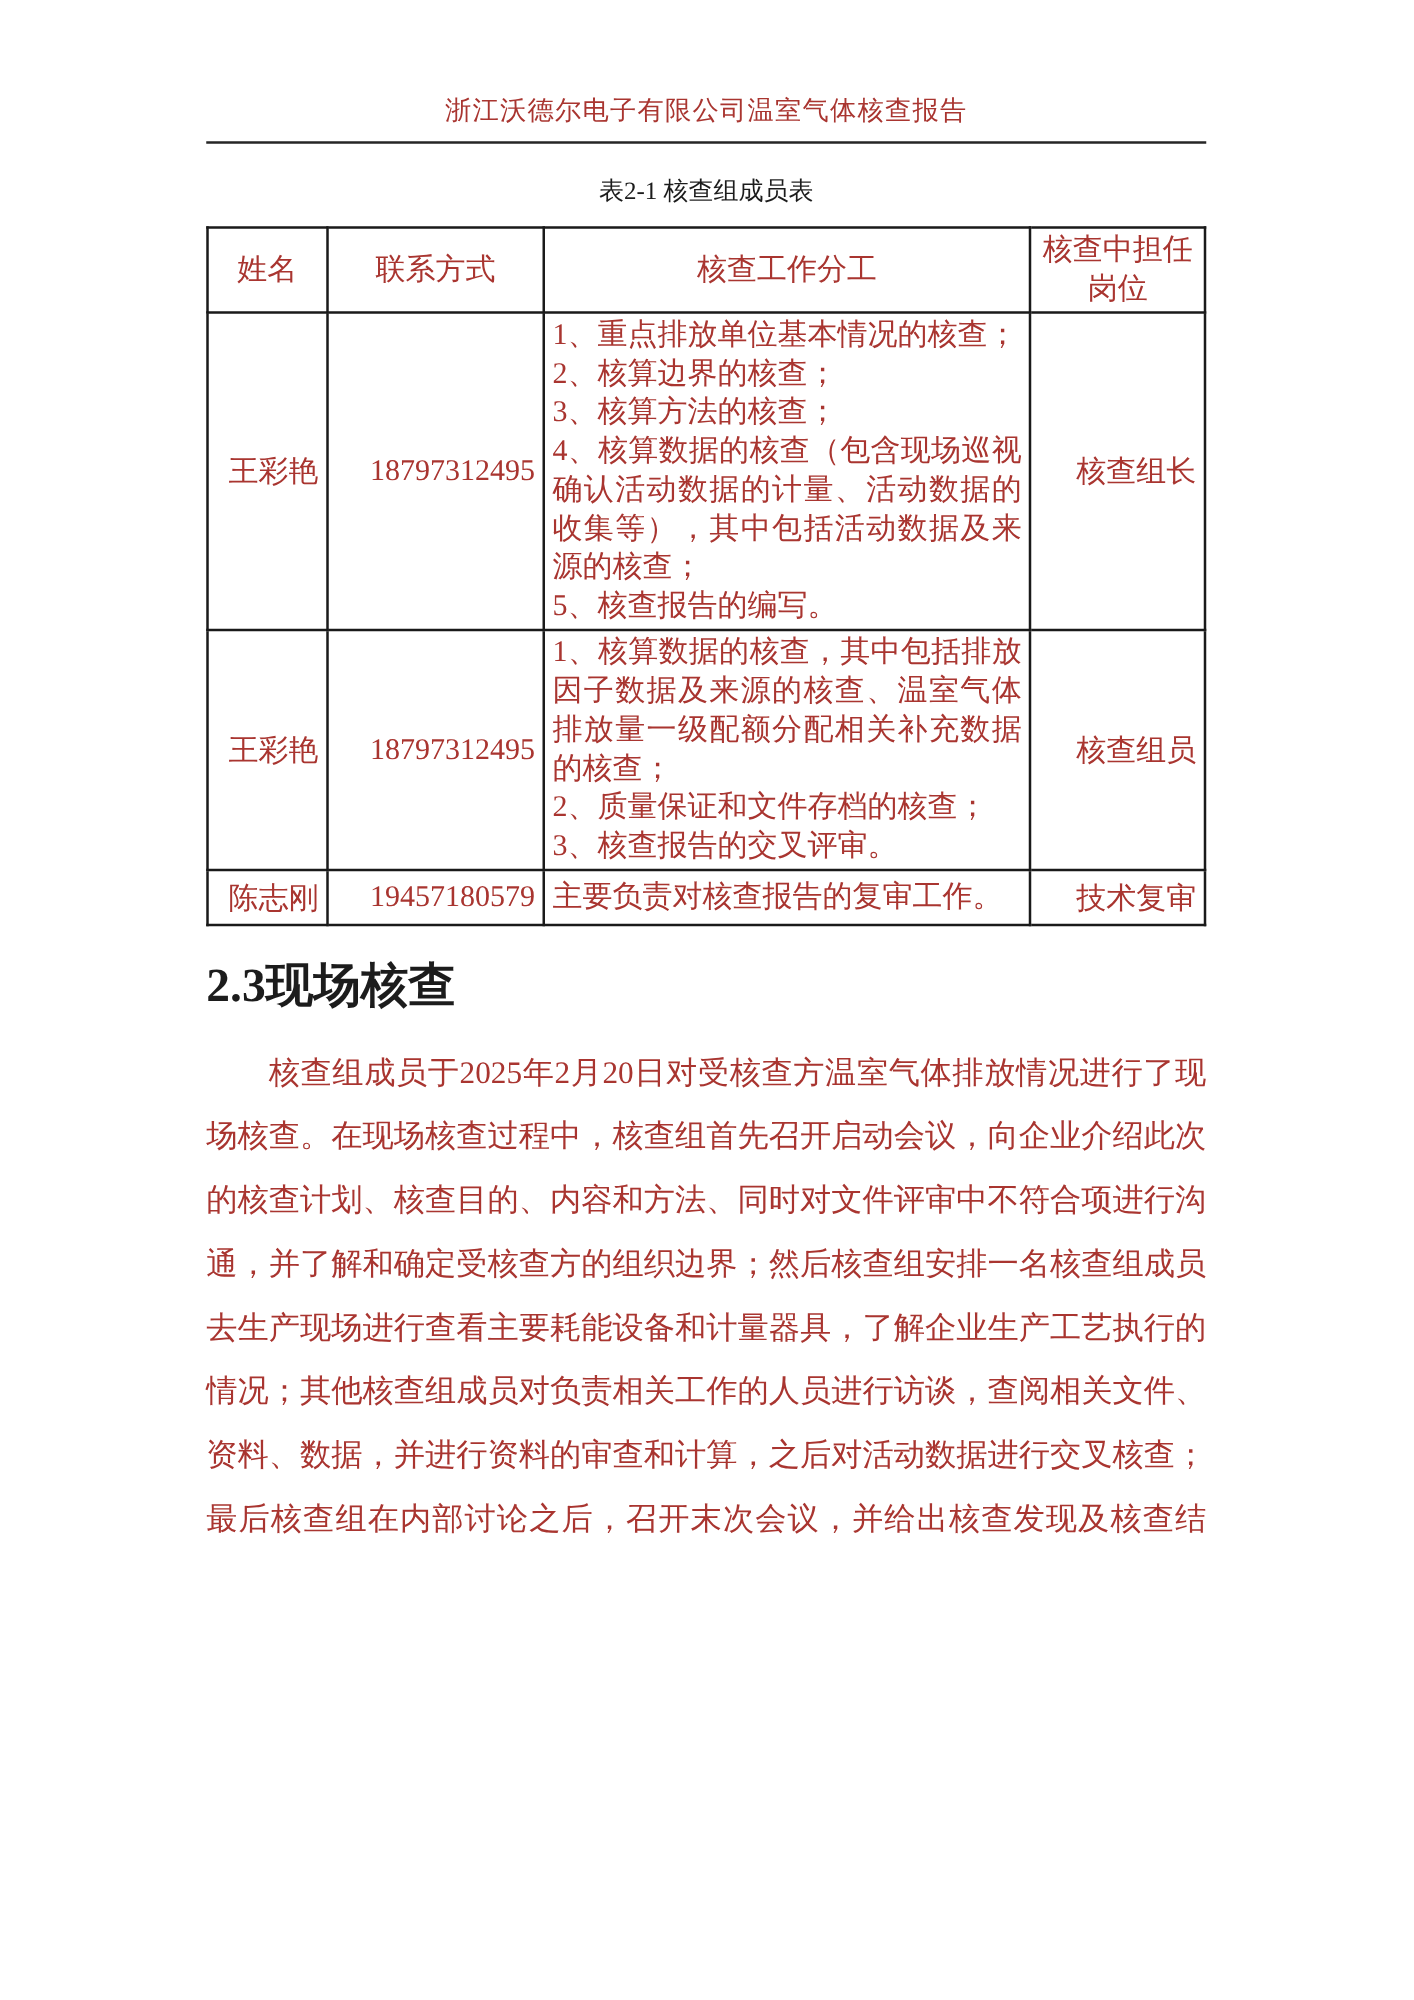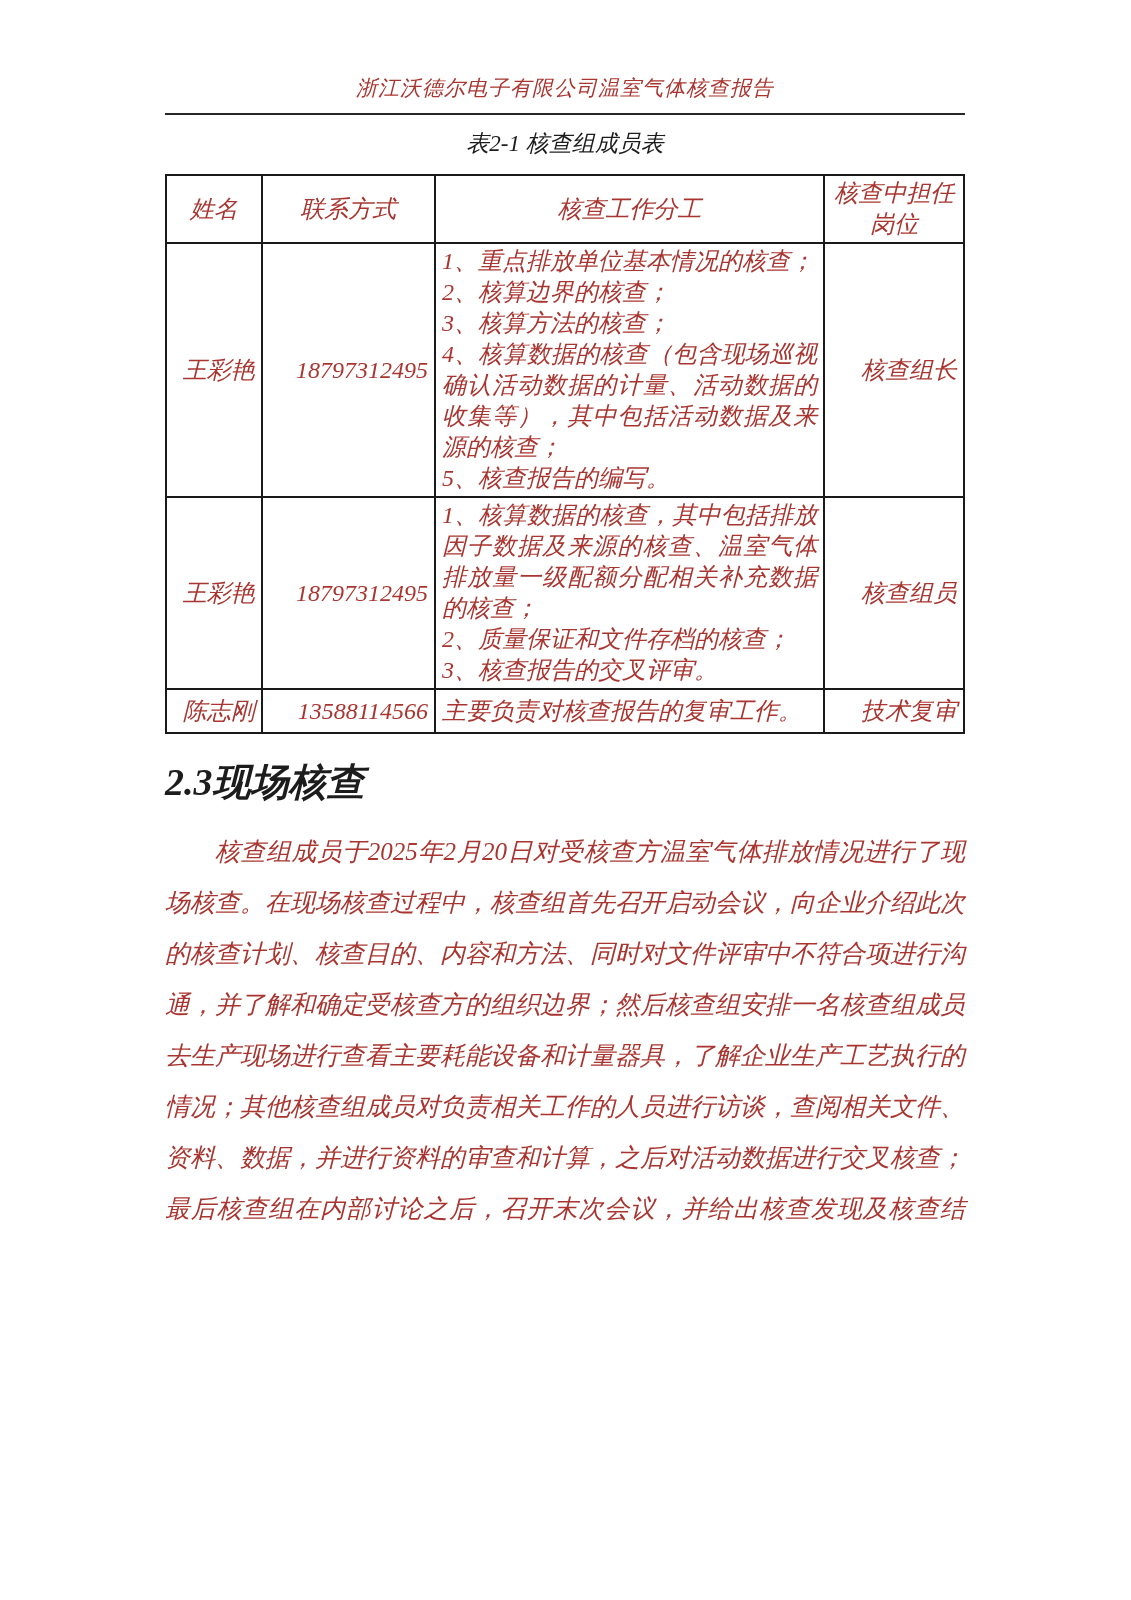--- a/index.html
+++ b/index.html
@@ -7,40 +7,39 @@
     --ink:#1c1c1c;
     --page_bg:#ffffff;
   }
   html,body{margin:0;padding:0;background:#fff;}
   .page{
     width:1131px;height:1232px;position:relative;background:var(--page_bg,#fff);
     font-family:"Liberation Serif","DejaVu Serif",serif;
     color:var(--ink,#1c1c1c);
     box-sizing:border-box;
     overflow:hidden;
-    font-style:italic;
   }
   .content{padding:0 166px 0 165px;}
   .doc-header{
     padding-top:74px;
     text-align:center;
     font-size:21px;
     letter-spacing:1px;
     color:var(--revision_red,#a93530);
   }
   .header-rule{
     margin-top:11px;
     border:none;
     border-top:2px solid #262626;
     height:0;
   }
   .table-title{
-    margin-top:13px;
+    margin-top:24px;
     text-align:center;
-    font-size:23px;
+    font-size:20px;
     color:var(--ink,#1c1c1c);
   }
   table.members{
     margin-top:15px;
     width:100%;
     border-collapse:collapse;
     table-layout:fixed;
     color:var(--revision_red,#a93530);
   }
   table.members th, table.members td{
@@ -136,21 +135,21 @@
         <td class="c-phone">18797312495</td>
         <td class="c-tasks">
               <div class="task-line">1、核算数据的核查，其中包括排放因子数据及来源的核查、温室气体排放量一级配额分配相关补充数据的核查；</div>
               <div class="task-line">2、质量保证和文件存档的核查；</div>
               <div class="task-line">3、核查报告的交叉评审。</div>
             </td>
         <td class="c-role">核查组员</td>
       </tr>
           <tr class="r3">
         <td class="c-name">陈志刚</td>
-        <td class="c-phone">13588114566</td>
+        <td class="c-phone">19457180579</td>
         <td class="c-tasks center">
               <div class="task-line">主要负责对核查报告的复审工作。</div>
             </td>
         <td class="c-role">技术复审</td>
       </tr>
         </tbody>
     </table>
 
     <div class="section-heading">2.3现场核查</div>
 

